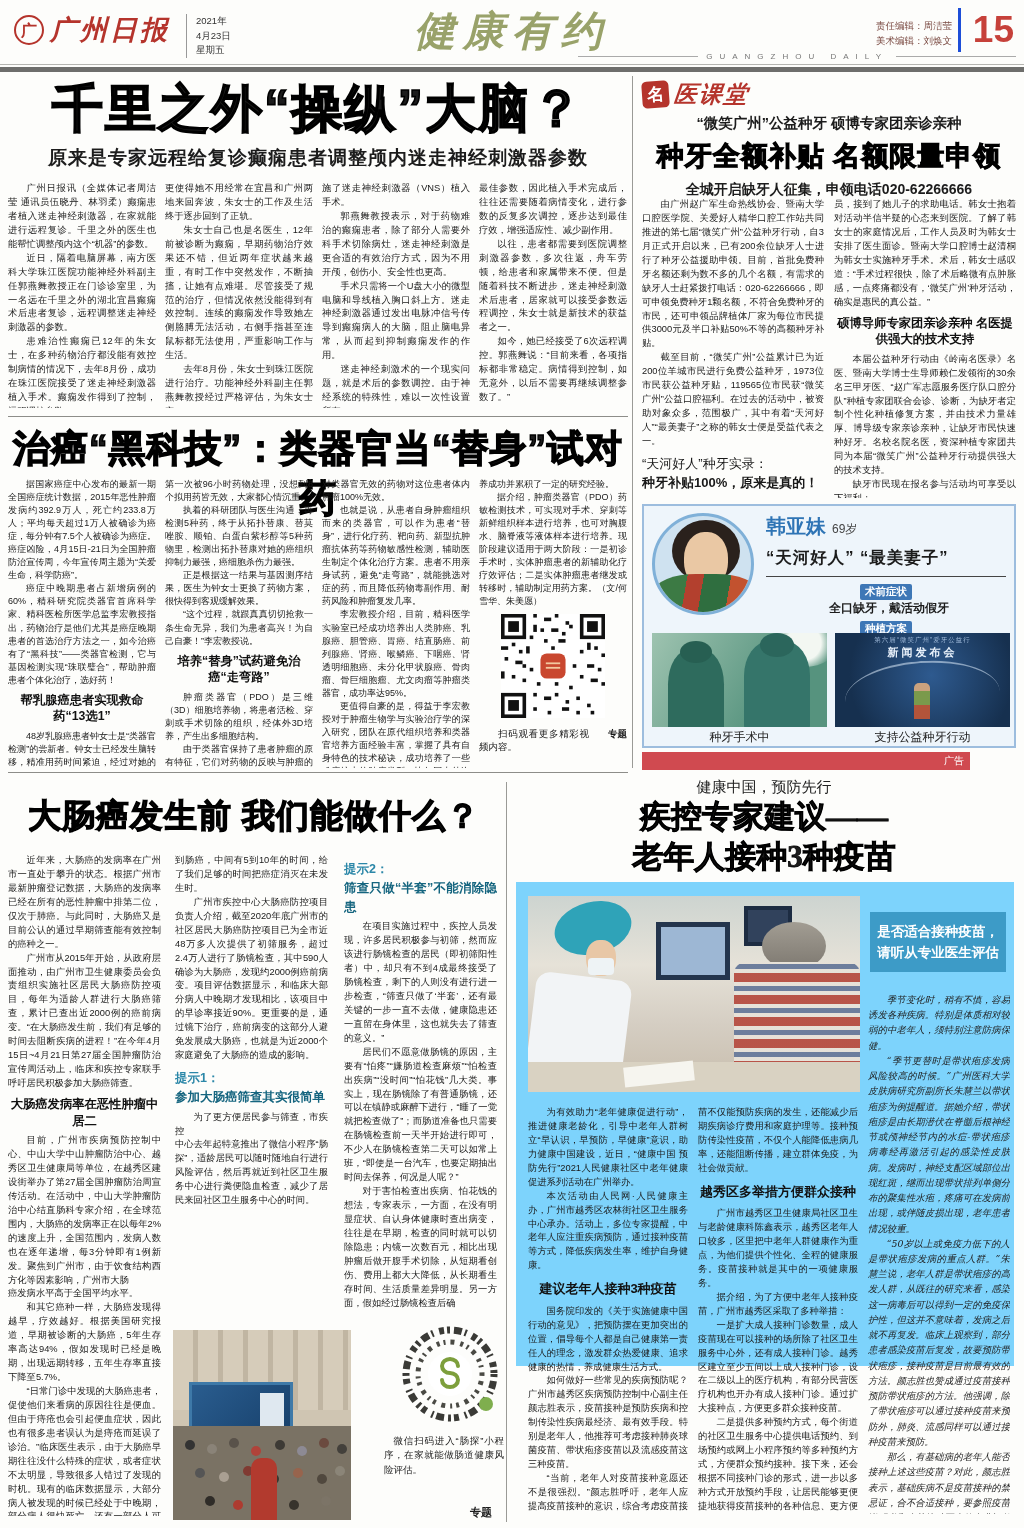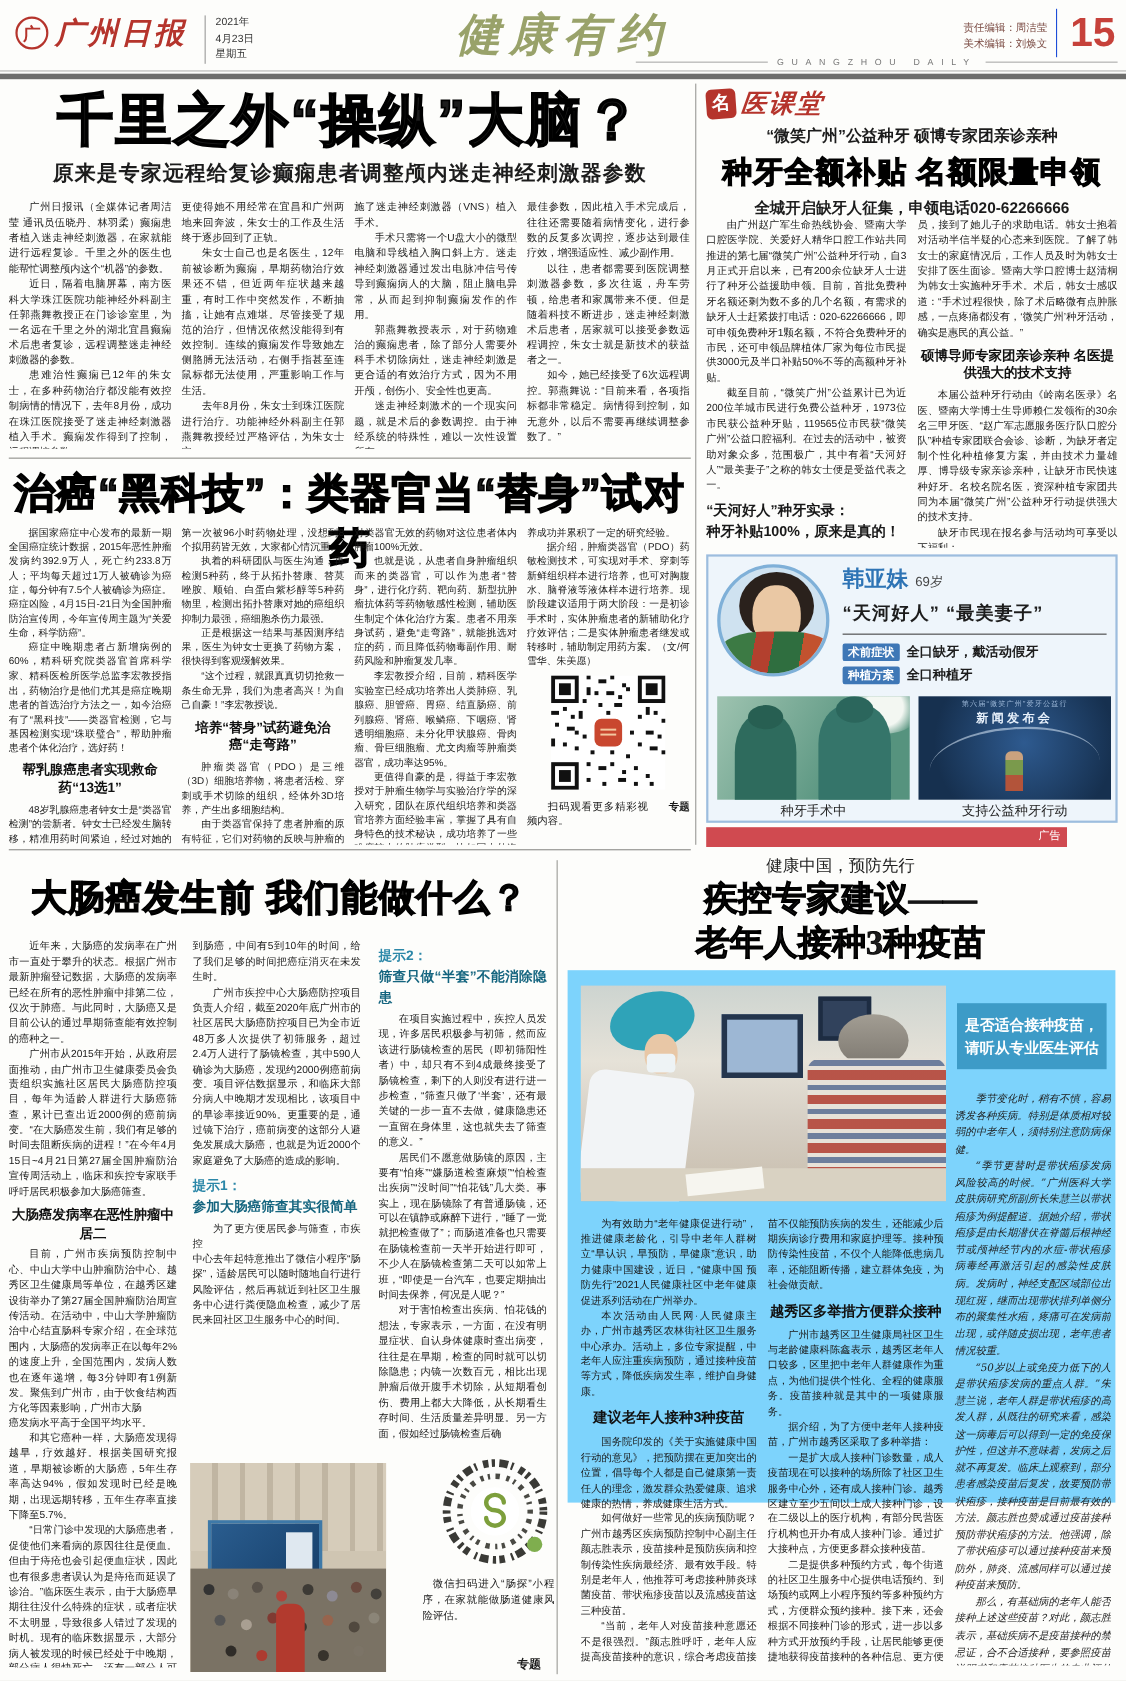--- a/index.html
+++ b/index.html
@@ -15,32 +15,32 @@
   .logo-name{margin-left:6px;color:#b5342c;font-family:"DejaVu Serif",serif;font-style:italic;
              font-weight:900;font-size:27px;letter-spacing:3px;}
   .dateblk{position:absolute;left:186px;top:14px;border-left:1px solid #999;padding-left:9px;
            font-size:9.5px;line-height:1.55;color:#333;}
   .ctitle{position:absolute;left:0;right:0;top:4px;text-align:center;color:#99a26a;
           font-size:41px;font-weight:900;letter-spacing:8px;font-family:"DejaVu Serif",serif;font-style:italic;}
   .ceng{position:absolute;left:0;right:0;top:52px;text-align:right;font-size:8px;letter-spacing:7px;color:#777;}
   .ceng:before,.ceng:after{content:"";display:inline-block;width:120px;height:1px;background:#aaa;vertical-align:middle;margin:0 8px;}
   .editors{position:absolute;right:72px;top:18px;font-size:9.5px;line-height:1.6;color:#7a4a42;}
   .pgnum{position:absolute;right:10px;top:8px;font-size:37px;font-weight:900;color:#c6413a;
-         border-left:1px solid #1d4ed8;padding-left:12px;line-height:1.2;}
+         border-left:3px solid #1d4ed8;padding-left:12px;line-height:1.2;}
   .hrule1{position:absolute;left:0;right:0;top:64px;height:1px;background:#b5b5b1;}
   .hrule2{position:absolute;left:0;right:0;top:67px;height:5px;background:#6e6e6c;}
 
   
   .col{overflow:hidden;text-align:justify;font-size:9.3px;line-height:1.5;color:#191919;}
   .b-p{text-indent:2em;margin:0;}
   .b-cont{text-indent:0;margin:0;}
   .b-sub{font-weight:900;font-size:12.3px;text-align:center;text-indent:0;margin:5px 0;line-height:1.35;color:#111;}
   .b-tip{font-weight:900;font-size:12.5px;color:#2b87a8;text-indent:0;margin:6px 0 0;}
   .b-tiph{font-weight:900;font-size:12.5px;color:#15657f;text-indent:0;margin:0 0 4px;}
-  .b-qh{font-weight:700;font-size:13px;text-indent:0;margin-top:6px;line-height:1.45;}
+  .b-qh{font-weight:400;font-size:13px;text-indent:0;margin-top:6px;line-height:1.45;}
   .b-qh2{font-weight:900;font-size:13px;text-indent:0;margin-bottom:5px;line-height:1.45;}
   .b-vsub{font-weight:900;font-size:13px;text-align:center;text-indent:0;margin:6px 0;color:#111;}
 
   
   #sec-brain{position:absolute;left:8px;top:76px;width:620px;height:336px;}
   .brain-hl{margin-top:6px;text-align:center;font-size:51px;font-weight:900;letter-spacing:2px;
             -webkit-text-stroke:1.6px #000;line-height:1.05;}
   .brain-sub{margin-top:9px;text-align:center;font-size:19px;font-weight:900;letter-spacing:1px;}
   .brain-cols{position:absolute;left:0;top:106px;display:flex;gap:9px;justify-content:flex-end;}
   .brain-cols .col{width:148px;height:226px;}
@@ -76,21 +76,21 @@
       border:3px solid #7fb0d8;flex:none;}
   .av-hair{position:absolute;left:17px;top:4px;width:68px;height:62px;border-radius:50%;background:#2a211c;}
   .av-face{position:absolute;left:29px;top:16px;width:44px;height:56px;border-radius:46%;background:#eac8a4;}
   .av-blouse{position:absolute;left:0;bottom:-4px;width:102px;height:42px;border-radius:40% 40% 0 0;
              background:linear-gradient(100deg,#3c7a44 0 30%,#b3402e 30% 45%,#2f6e3f 45% 70%,#c2522f 70%);}
   .pinfo{flex:1;padding-left:12px;}
   .pname{color:#2e74b5;font-size:20px;font-weight:900;}
   .page-age{color:#444;font-size:12px;font-weight:400;margin-left:6px;}
   .ptitles{font-size:16.5px;font-weight:900;margin-top:7px;letter-spacing:1px;}
   .pline{border-top:1.5px solid #444;margin:7px 0 7px;}
-  .prow{display:flex;align-items:center;margin-top:4px;}
+  .prow{display:flex;align-items:center;margin-top:4px;flex-direction:column;}
   .pchip{background:#3e77b6;color:#fff;font-size:10.5px;font-weight:700;padding:1px 5px;border-radius:2px;flex:none;}
   .pval{font-size:12px;font-weight:700;margin-left:6px;}
   .pphotos{display:flex;gap:8px;margin-top:8px;}
   .pph{width:175px;}
   .pph-cap{text-align:center;font-size:12px;margin-top:2px;color:#222;}
   .ph-surgery{position:relative;width:175px;height:94px;background:linear-gradient(120deg,#9ec3b0,#56937e 70%);overflow:hidden;}
   .sg1{position:absolute;left:16px;top:16px;width:56px;height:88px;background:#2e6b5d;border-radius:40% 40% 8px 8px;}
   .sg1:before{content:"";position:absolute;left:12px;top:-8px;width:32px;height:22px;border-radius:50%;background:#275f52;}
   .sg2{position:absolute;left:92px;top:8px;width:66px;height:92px;background:#35756a;border-radius:38% 38% 8px 8px;}
   .sg2:before{content:"";position:absolute;left:16px;top:-8px;width:34px;height:24px;border-radius:50%;background:#2b665c;}
@@ -200,22 +200,22 @@
           <div class="b-p" data-interactable="false">近日，隔着电脑屏幕，南方医科大学珠江医院功能神经外科副主任郭燕舞教授正在门诊诊室里，为一名远在千里之外的湖北宜昌癫痫术后患者复诊，远程调整迷走神经刺激器的参数。</div>
           <div class="b-p" data-interactable="false">患难治性癫痫已12年的朱女士，在多种药物治疗都没能有效控制病情的情况下，去年8月份，成功在珠江医院接受了迷走神经刺激器植入手术。癫痫发作得到了控制，远程调控参数</div>
         </div>
       <div class="col" data-interactable="false">
           <div class="b-cont" data-interactable="false">更使得她不用经常在宜昌和广州两地来回奔波，朱女士的工作及生活终于逐步回到了正轨。</div>
           <div class="b-p" data-interactable="false">朱女士自己也是名医生，12年前被诊断为癫痫，早期药物治疗效果还不错，但近两年症状越来越重，有时工作中突然发作，不断抽搐，让她有点难堪。尽管接受了规范的治疗，但情况依然没能得到有效控制。连续的癫痫发作导致她左侧胳膊无法活动，右侧手指甚至连鼠标都无法使用，严重影响工作与生活。</div>
           <div class="b-p" data-interactable="false">去年8月份，朱女士到珠江医院进行治疗。功能神经外科副主任郭燕舞教授经过严格评估，为朱女士实</div>
         </div>
       <div class="col" data-interactable="false">
           <div class="b-cont" data-interactable="false">施了迷走神经刺激器（VNS）植入手术。</div>
+          <div class="b-p" data-interactable="false">郭燕舞教授表示，对于药物难治的癫痫患者，除了部分人需要外科手术切除病灶，迷走神经刺激是更合适的有效治疗方式，因为不用开颅，创伤小、安全性也更高。</div>
           <div class="b-p" data-interactable="false">手术只需将一个U盘大小的微型电脑和导线植入胸口斜上方。迷走神经刺激器通过发出电脉冲信号传导到癫痫病人的大脑，阻止脑电异常，从而起到抑制癫痫发作的作用。</div>
-          <div class="b-p" data-interactable="false">郭燕舞教授表示，对于药物难治的癫痫患者，除了部分人需要外科手术切除病灶，迷走神经刺激是更合适的有效治疗方式，因为不用开颅，创伤小、安全性也更高。</div>
           <div class="b-p" data-interactable="false">迷走神经刺激术的一个现实问题，就是术后的参数调控。由于神经系统的特殊性，难以一次性设置所有</div>
         </div>
       <div class="col" data-interactable="false">
           <div class="b-cont" data-interactable="false">最佳参数，因此植入手术完成后，往往还需要随着病情变化，进行参数的反复多次调控，逐步达到最佳疗效，增强适应性、减少副作用。</div>
           <div class="b-p" data-interactable="false">以往，患者都需要到医院调整刺激器参数，多次往返，舟车劳顿，给患者和家属带来不便。但是随着科技不断进步，迷走神经刺激术后患者，居家就可以接受参数远程调控，朱女士就是新技术的获益者之一。</div>
           <div class="b-p" data-interactable="false">如今，她已经接受了6次远程调控。郭燕舞说：“目前来看，各项指标都非常稳定。病情得到控制，如无意外，以后不需要再继续调整参数了。”</div>
         </div>
     </div>
   </div>
   <div class="rule-a" data-interactable="false"></div>

